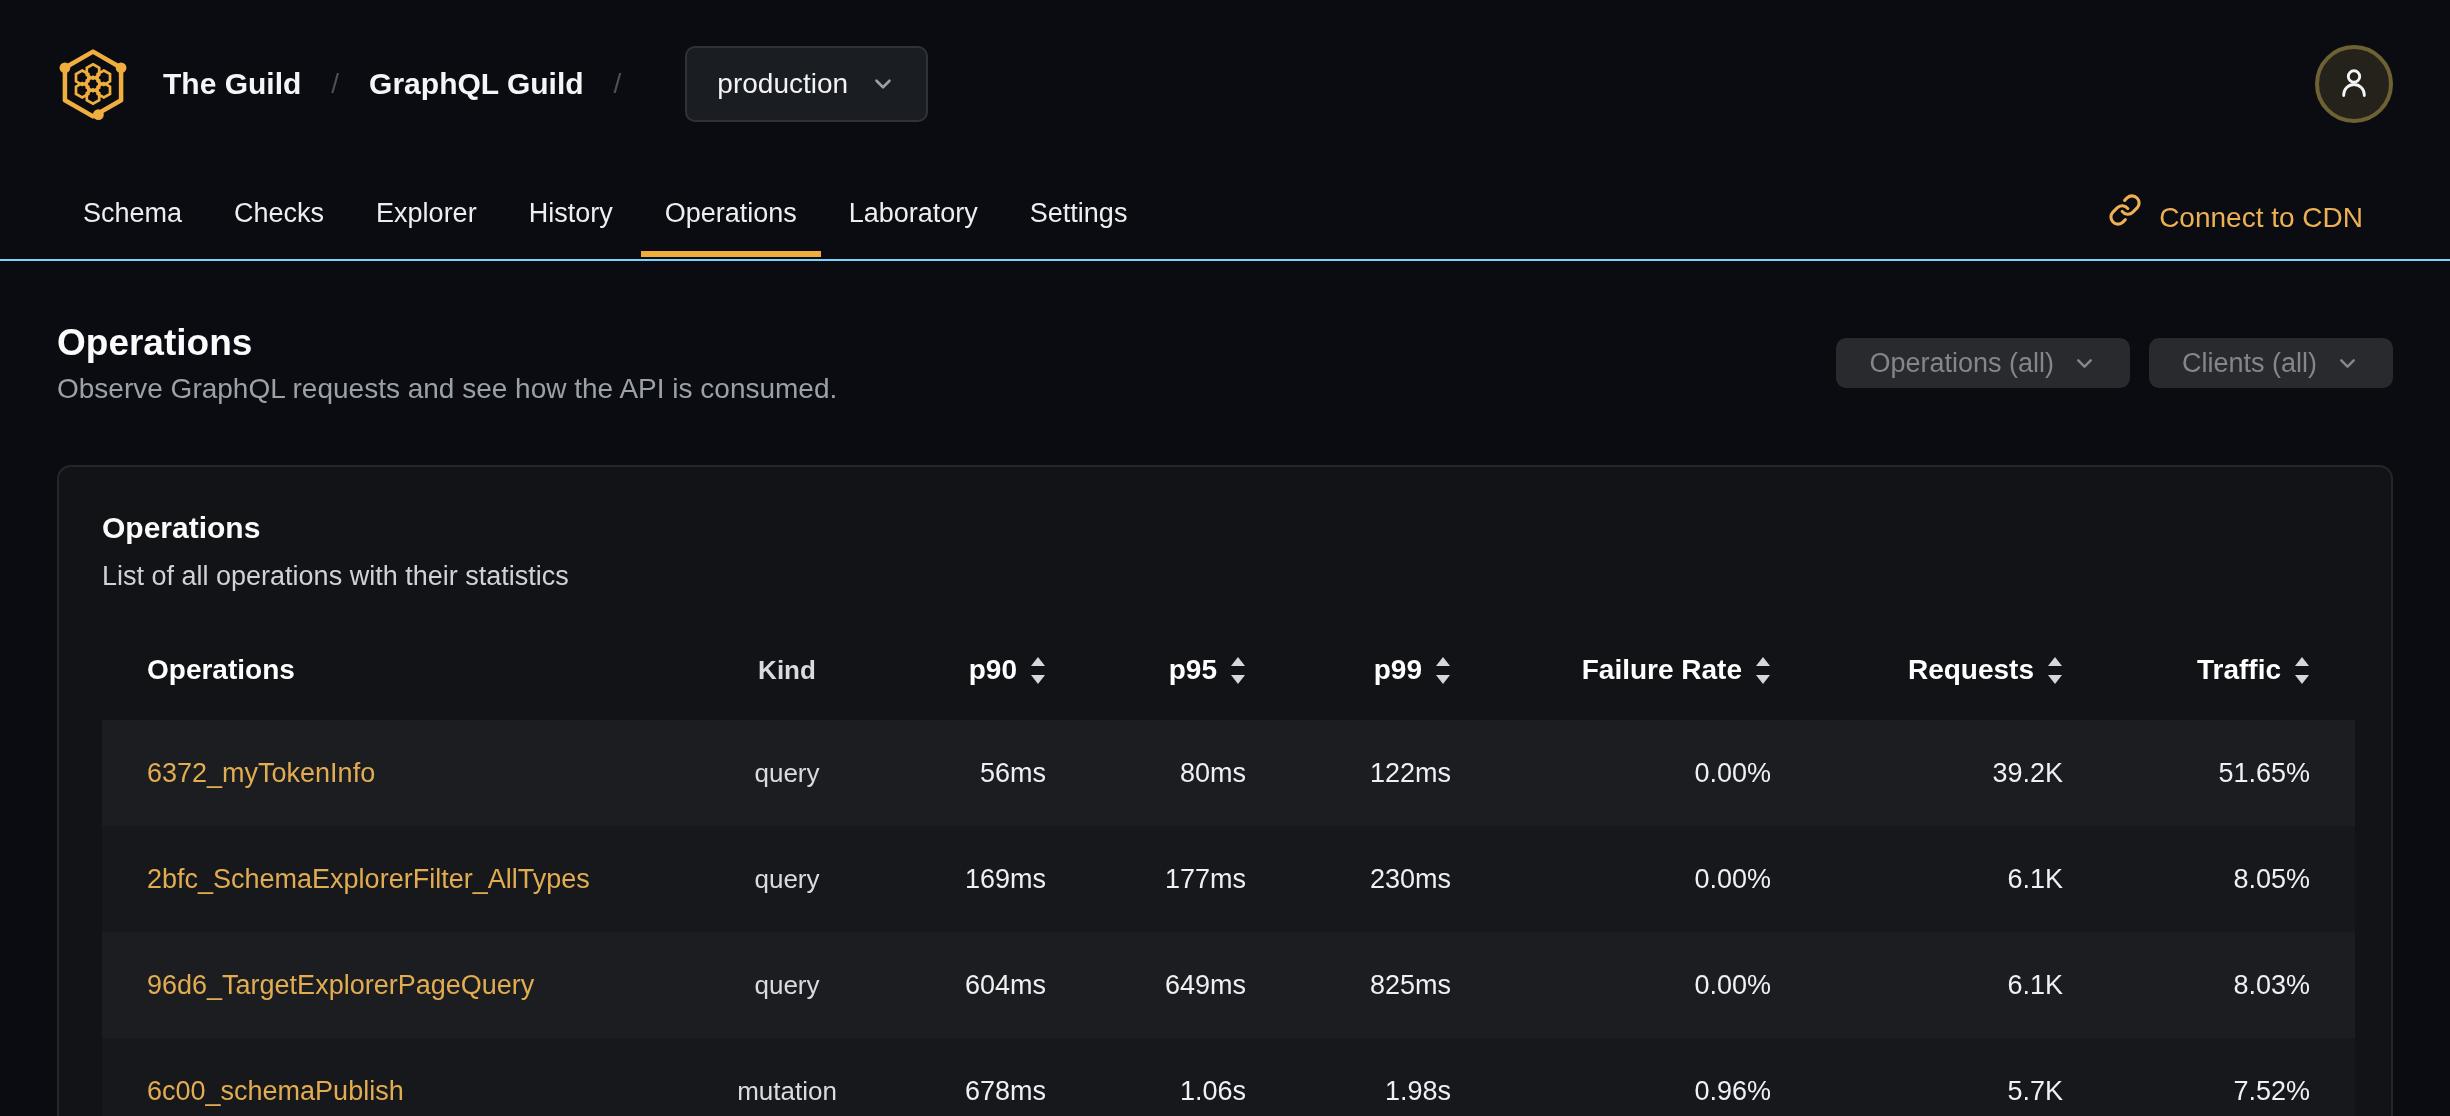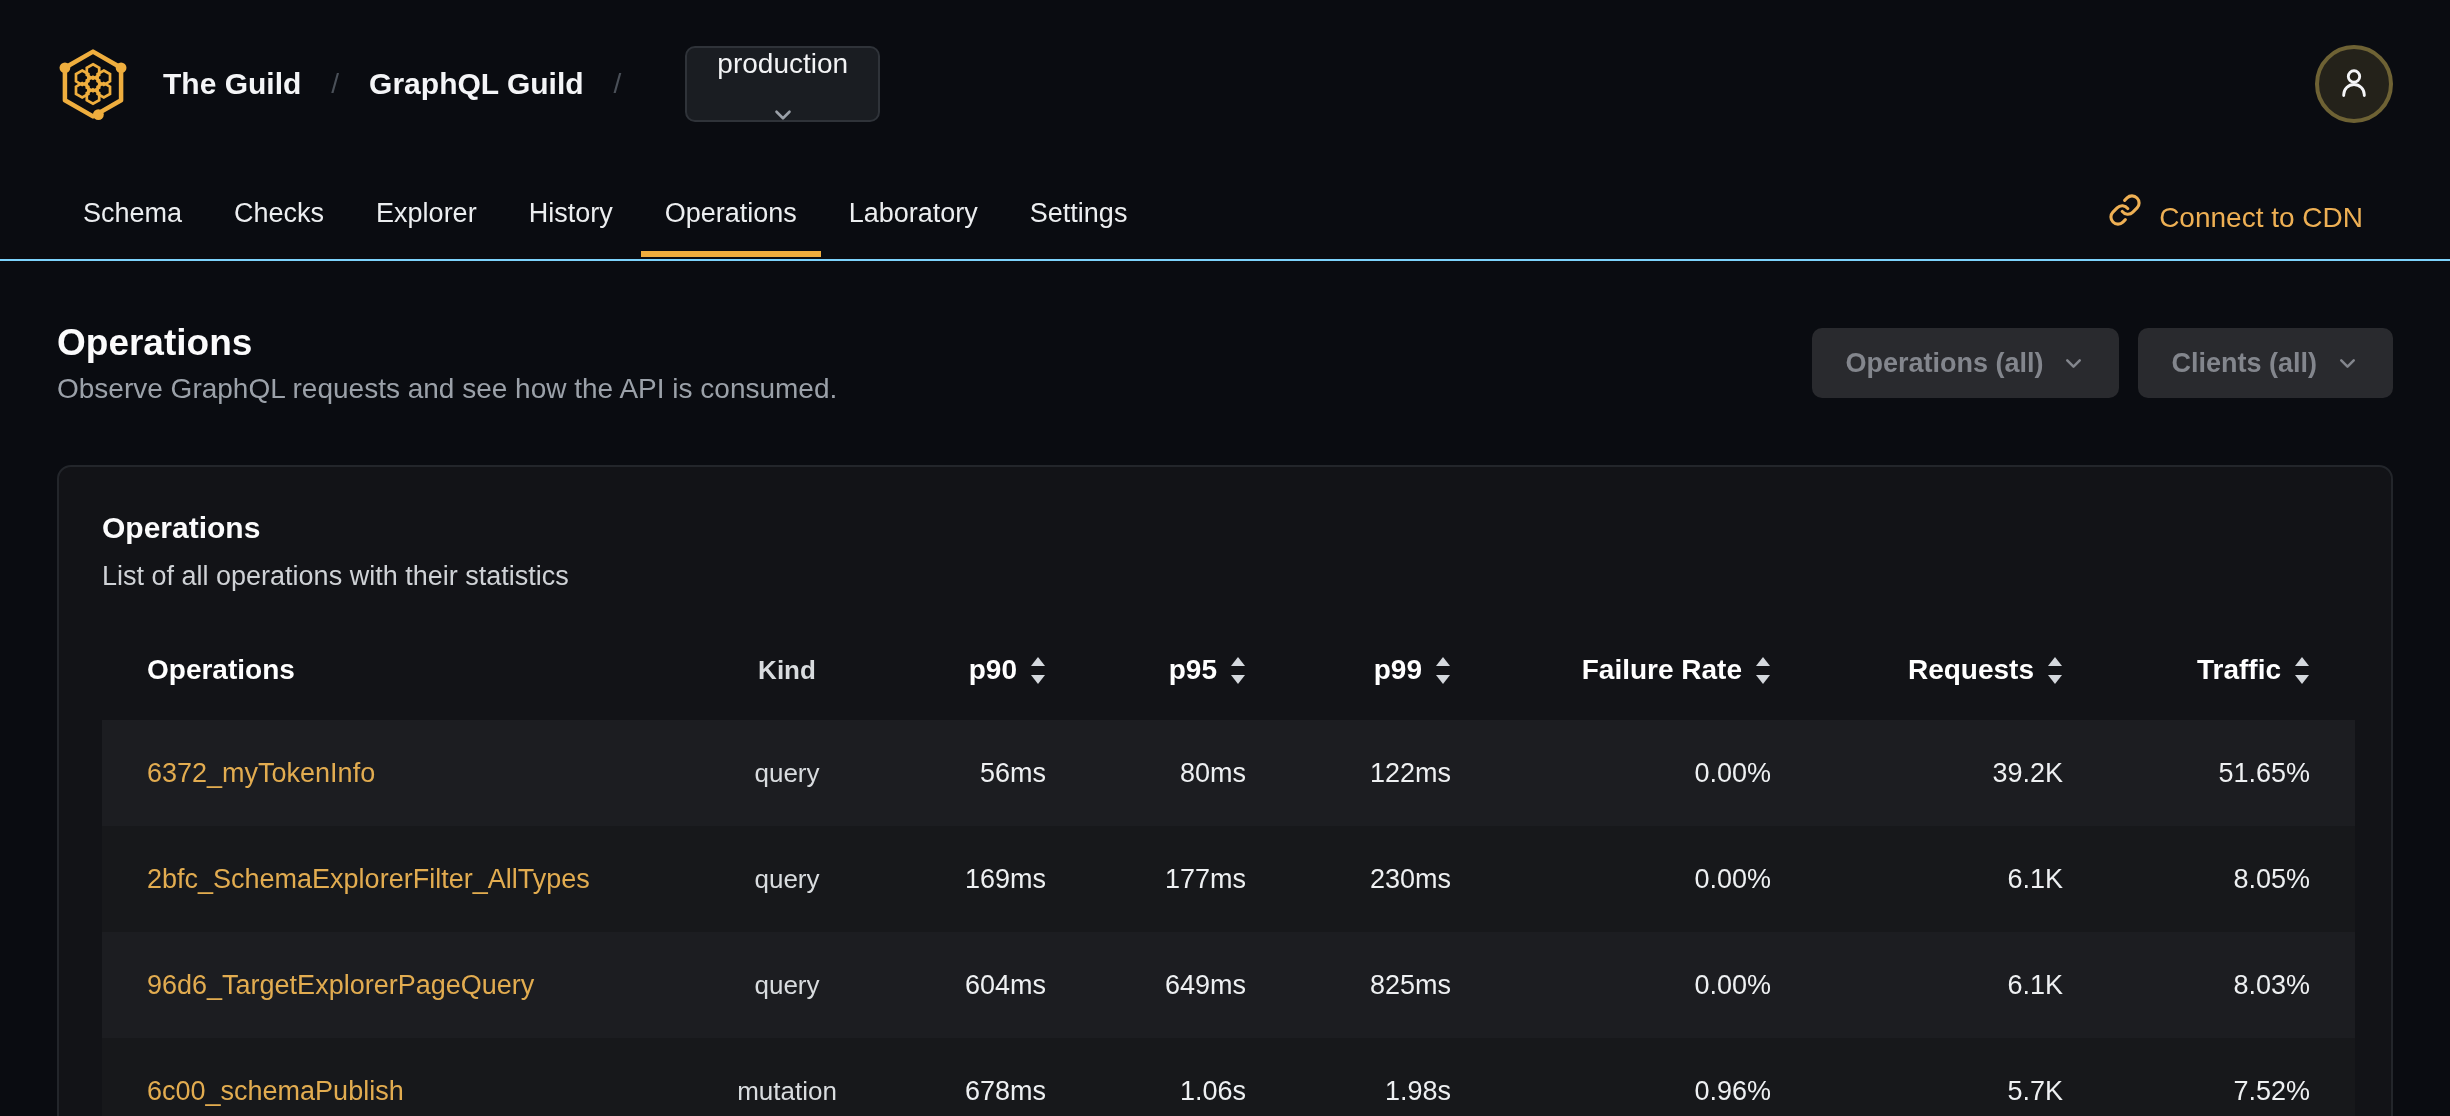--- a/index.html
+++ b/index.html
@@ -10,44 +10,44 @@
     font-family:"Liberation Sans", sans-serif;
   }
   
   .topbar{ height:168px; display:flex; align-items:center; padding:0 57px; }
   .logo{ width:72px; height:76px; flex:0 0 auto; display:flex; align-items:center; }
   .brand{ display:flex; align-items:center; margin-left:34px; font-size:30px; font-weight:600; color:#f4f5f7; }
   .brand .sep{ color:#4a5058; font-weight:400; margin:0 30px; font-size:28px; }
   .target-select{
     display:flex; align-items:center; gap:22px; margin-left:34px;
     height:76px; padding:0 30px; background:#1a1d22; border:2px solid #2f3339;
-    border-radius:10px; color:#f2f3f5; font-size:28px; font-family:inherit; cursor:pointer;flex-direction:column;
+    border-radius:10px; color:#f2f3f5; font-size:28px; font-family:inherit; cursor:pointer;
   }
   .chev{ color:#9aa0a8; display:flex; }
   .avatar{
     margin-left:auto; width:78px; height:78px; border-radius:50%;
     background:#24221a; border:4px solid #6e6234; display:flex; align-items:center; justify-content:center; cursor:pointer;
   }
   
   .tabbar{ display:flex; align-items:stretch; height:93px; padding:0 57px; border-bottom:2px solid #7dd3fc; }
   .tabs{ display:flex; align-items:stretch; }
   .tab{ position:relative; display:flex; align-items:center; padding:0 26px; font-size:27px; color:#eceef0; cursor:pointer; white-space:nowrap; }
   .tab.active::after{ content:""; position:absolute; left:2px; right:2px; bottom:2px; height:6px; background:#f0ad3d; }
   .cdn{ margin-left:auto; margin-right:30px; align-self:center; display:flex; align-items:flex-end; gap:17px;
         color:#eeb054; font-size:28px; text-decoration:none; cursor:pointer; }
   
   .main{ padding:0 57px; }
   .page-head{ margin-top:58px; display:flex; align-items:center; justify-content:space-between; }
   .page-head h1{ margin:0; font-size:37px; font-weight:700; color:#fbfbfc; line-height:48px; }
   .page-head p{ margin:4px 0 0 0; font-size:28px; color:#9ba1a9; line-height:36px; }
   .filters{ display:flex; gap:19px; }
   .filter{
-    height:70px; padding:0 33px; display:flex; align-items:center; gap:18px;
+    height:50px; padding:0 33px; display:flex; align-items:center; gap:18px;
     background:#292a2e; border:none; border-radius:10px; font-family:inherit;
-    font-size:27px; font-weight:700; color:#f4f5f6; cursor:pointer; white-space:nowrap;
+    font-size:27px; font-weight:400; color:#f4f5f6; cursor:pointer; white-space:nowrap;
   }
   .filter.dim{ color:#83868d; }
   .filter.dim .chev{ color:#83868d; }
   
   .card{
     margin-top:58px; height:840px; background:#121317;
     border:2px solid #23262b; border-radius:14px; padding:42px 39px 0 43px;
   }
   .card h2{ margin:0; font-size:30px; font-weight:700; color:#fbfbfc; line-height:38px; }
   .card .card-sub{ margin:12px 0 0 0; font-size:27px; color:#cfd2d6; line-height:34px; }

